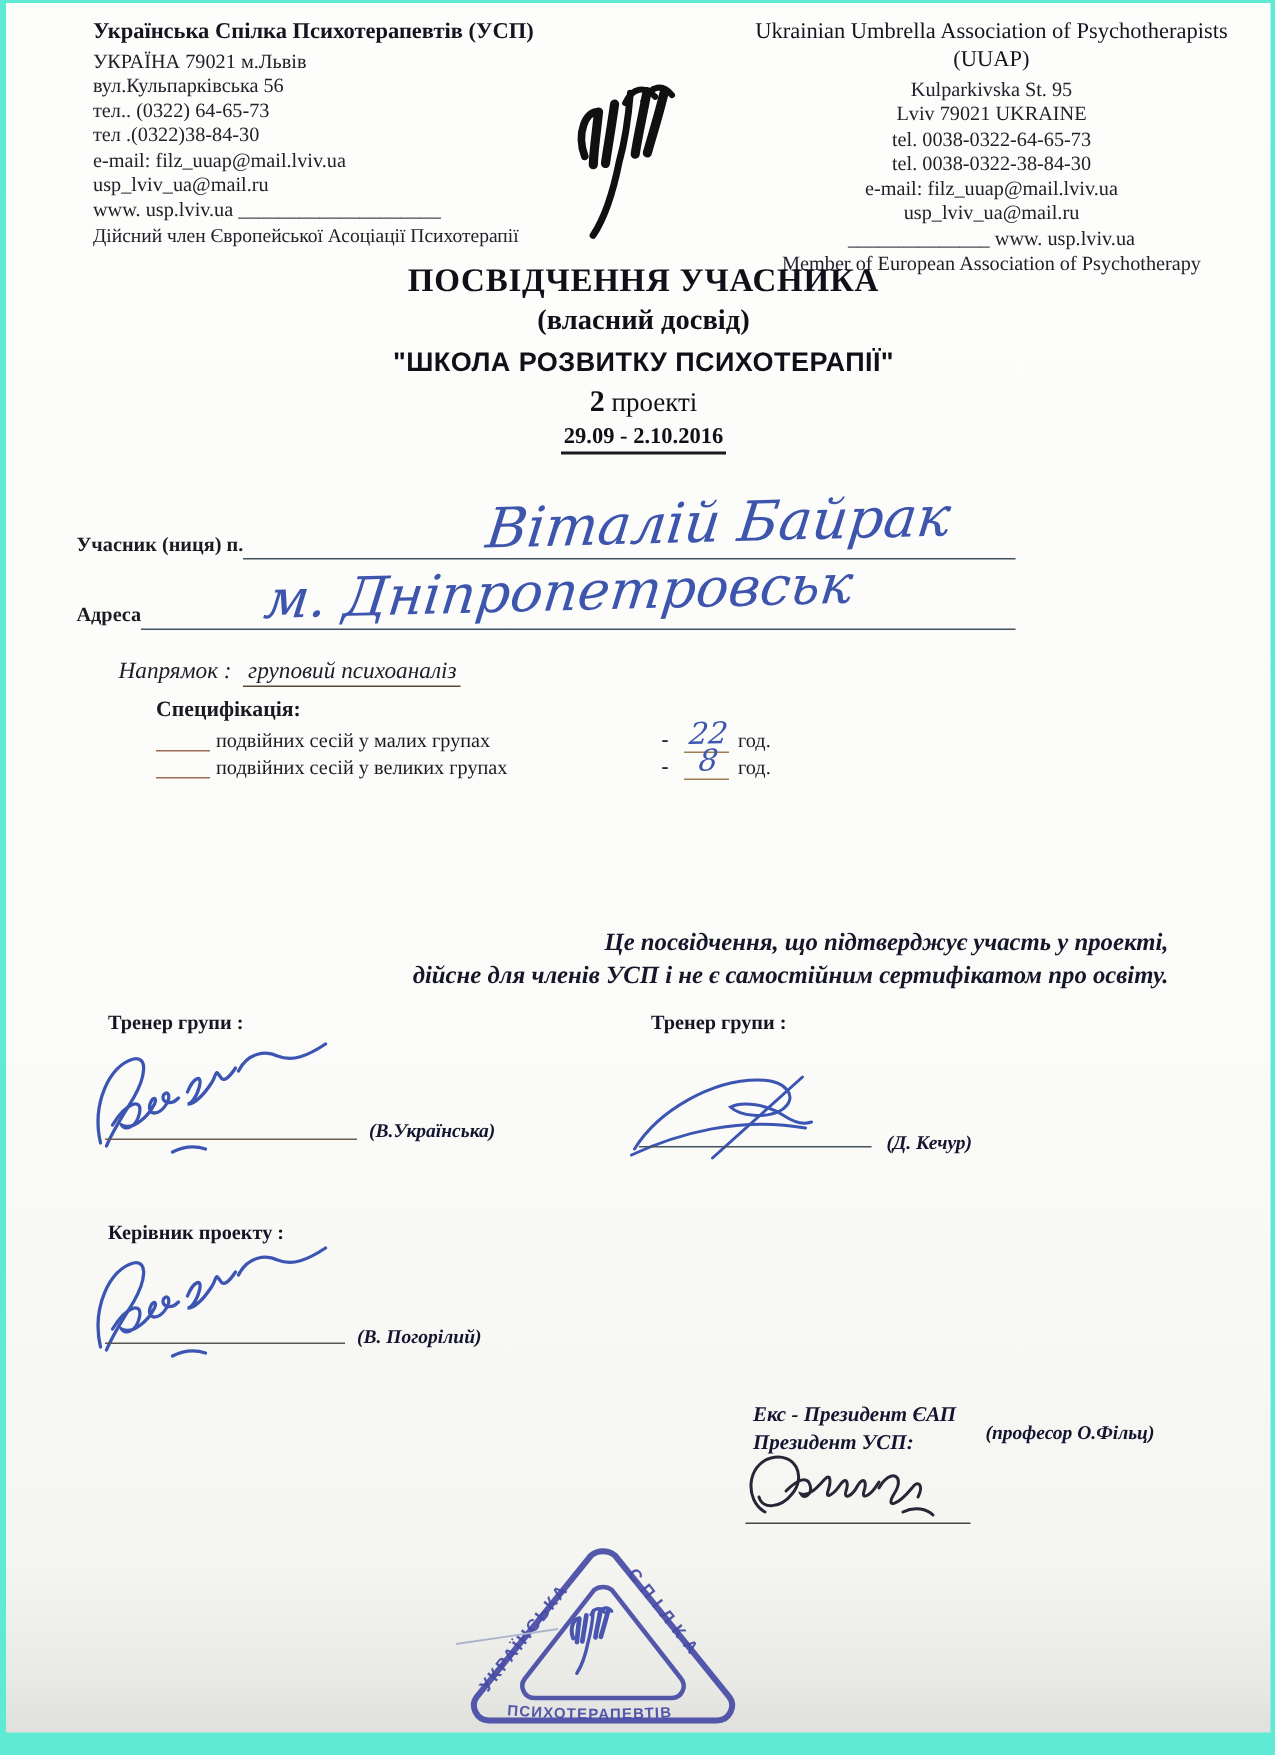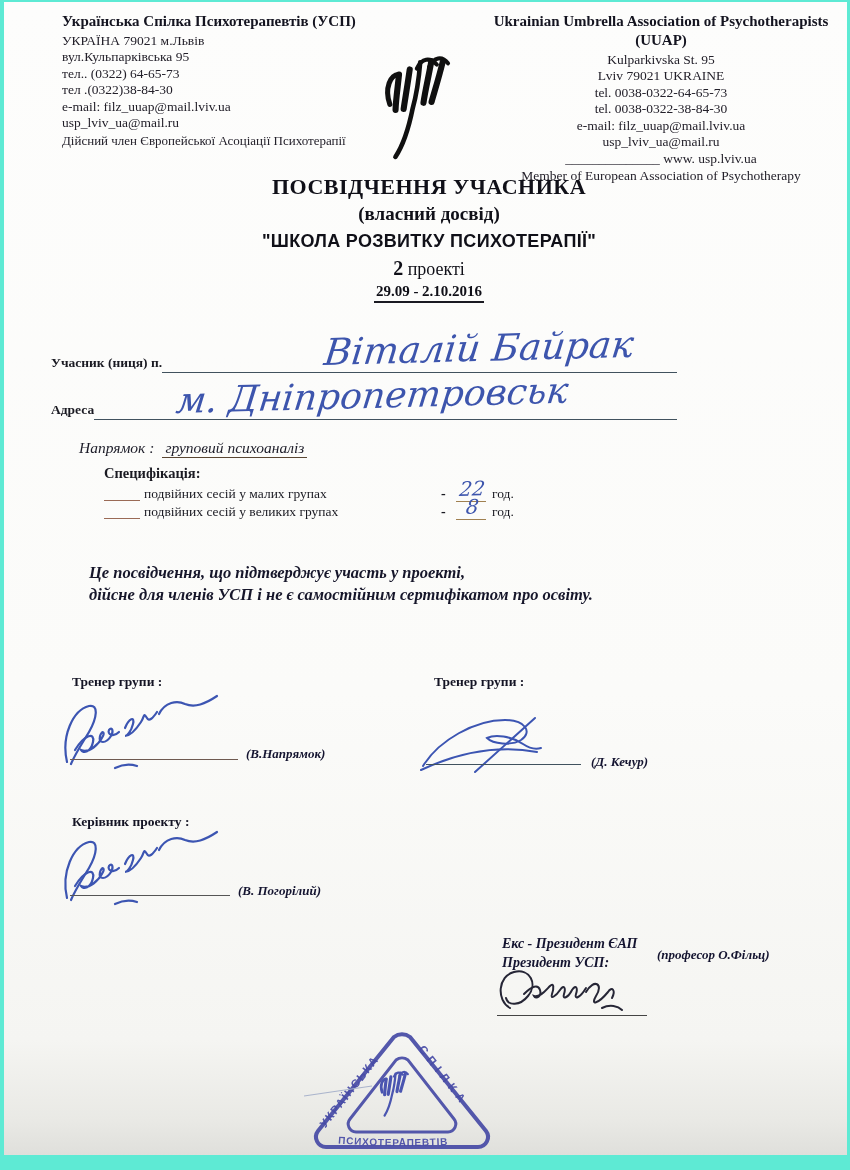--- a/index.html
+++ b/index.html
@@ -8,21 +8,21 @@
   .paper{position:absolute;left:4px;top:2px;right:3px;bottom:15px;
          background:linear-gradient(180deg,#fdfdfc 0%,#fbfbf9 60%,#f5f5f2 90%,#e9e9e5 97%,#dfdfdb 100%);
          color:#1a1a22;}
   .abs{position:absolute;}
   
   .hdr-left{left:58px;top:10px;width:312px;}
   .hdr-left .h-title{font-size:15px;font-weight:bold;line-height:1.25;color:#141420;}
   .hdr-lines{font-size:13.5px;line-height:16.5px;margin-top:2px;color:#23202a;}
   .hdr-left .h-foot{font-size:13px;margin-top:1px;color:#23202a;}
   .hdr-right{left:476px;top:10px;width:362px;text-align:center;}
-  .hdr-right .h-title{font-size:15px;font-weight:bold;line-height:1.25;color:#141420;}
+  .hdr-right .h-title{font-size:15px;font-weight:normal;line-height:1.25;color:#141420;}
   .hdr-right .h-foot{font-size:13.5px;margin-top:1px;color:#23202a;}
   .rule-chars{letter-spacing:0;color:#23202a;}
   
   .logo-box{left:372px;top:40px;width:112px;height:128px;}
   
   .title-block{left:0;top:172px;width:850px;text-align:center;color:#101018;}
   .t1{font-size:22px;font-weight:bold;letter-spacing:.5px;}
   .t2{font-size:19px;font-weight:bold;margin-top:3px;}
   .t3{font-size:18px;font-weight:bold;font-family:"Liberation Sans",sans-serif;margin-top:6px;letter-spacing:.3px;}
   .t4{font-size:18px;margin-top:5px;}
@@ -41,43 +41,44 @@
   .spec-title{left:100px;top:463px;font-weight:bold;font-size:14.5px;}
   .spec-row{left:0;top:0;width:850px;height:18px;}
   .spec-blank{position:absolute;left:100px;top:14px;width:36px;border-top:1.5px solid #9a6a55;}
   .spec-lbl{position:absolute;left:140px;top:0;font-size:13.5px;}
   .spec-dash{position:absolute;left:437px;top:0;font-size:14px;font-weight:bold;}
   .spec-line{position:absolute;left:452px;top:15px;width:30px;border-top:1.5px solid #a08050;}
   .hw-num{position:absolute;left:452px;top:-9px;font-size:20px;width:30px;text-align:center;}
   .spec-unit{position:absolute;left:488px;top:0;font-size:13.5px;}
   .supervision{left:0;top:540px;width:712px;text-align:center;font-weight:bold;font-size:15.5px;color:#13131f;}
   .supervision .orn{font-size:14px;margin:0 14px;position:relative;top:-1px;}
-  .statement{left:85px;top:560px;width:690px;text-align:left;font-weight:bold;font-style:italic;
+  .statement{left:85px;top:615px;width:690px;text-align:right;font-weight:bold;font-style:italic;
              font-size:16.5px;line-height:22px;color:#16162a;}
   
   .sig-lbl{font-weight:bold;font-size:13.5px;color:#141424;}
   .sig-name{font-weight:bold;font-style:italic;font-size:13px;color:#141430;}
   .sigrule{border-top:1.5px solid #6f5a50;}
   .stamp-box{left:292px;top:1008px;width:212px;height:155px;}
 </style>
 </head>
 <body>
 
 <div class="scan">
  <div class="paper">
 
   <div class="abs hdr-left">
     <div class="h-title">Українська Спілка Психотерапевтів (УСП)</div>
     <div class="hdr-lines">
       <div>УКРАЇНА 79021  м.Львів</div>
-      <div>вул.Кульпарківська 95</div>
+      <div>вул.Кульпарківська 56</div>
       <div>тел.. (0322) 64-65-73</div>
       <div>тел .(0322)38-84-30</div>
       <div>e-mail: filz_uuap@mail.lviv.ua</div>
       <div>usp_lviv_ua@mail.ru</div>
+      <div><span>www. usp.lviv.ua</span> <span class="rule-chars">____________________</span></div>
     </div>
     <div class="h-foot">Дійсний член Європейської Асоціації Психотерапії</div>
   </div>
 
   <div class="abs logo-box">
     <svg width="112" height="128" viewBox="0 0 110 120">
       <g fill="none" stroke="#101010" stroke-linecap="round" transform="rotate(-6 55 60)">
         <path d="M14,54 C10,38 18,24 26,26" stroke-width="5"></path>
         <path d="M26,26 C23,40 20,52 19,60" stroke-width="6"></path>
         <path d="M37,22 C33,38 29,52 27,60" stroke-width="6"></path>
@@ -160,21 +161,21 @@
   <svg class="abs" style="left:55px;top:690px;" width="200" height="80" viewBox="0 0 200 80">
     <g fill="none" stroke="#3c55b2" stroke-width="2.2" stroke-linecap="round">
       <path d="M8,70 C2,44 14,18 30,14 C40,12 38,26 30,40 C24,50 16,62 12,72"></path>
       <path d="M16,58 C26,42 36,40 34,50 C32,60 24,62 22,58 C30,62 40,52 44,44 C46,40 43,38 41,44 C39,52 47,52 52,44 C55,39 53,34 50,38 C48,42 54,46 60,40"></path>
       <path d="M66,36 C70,26 76,24 74,32 C72,40 68,44 66,44 C72,44 78,36 82,30 C86,24 84,20 88,26 C90,30 94,26 98,20"></path>
       <path d="M100,22 C106,10 118,8 126,12 C136,16 146,12 158,4"></path>
       <path d="M56,76 C64,72 72,72 78,74"></path>
     </g>
   </svg>
   <div class="abs sigrule" style="left:66px;top:757px;width:168px;"></div>
-  <div class="abs sig-name" style="left:242px;top:744px;">(В.Напрямок)</div>
+  <div class="abs sig-name" style="left:242px;top:744px;">(В.Українська)</div>
 
   <div class="abs sig-lbl" style="left:430px;top:672px;">Тренер групи :</div>
   <svg class="abs" style="left:413px;top:708px;" width="170" height="65" viewBox="0 0 170 65">
     <g fill="none" stroke="#3c55b2" stroke-width="2" stroke-linecap="round">
       <path d="M6,56 C22,30 58,10 88,10 C108,10 116,22 104,30 C94,36 76,34 70,28 C78,24 94,26 106,34 C112,38 118,40 124,38"></path>
       <path d="M4,60 C34,46 76,34 120,42"></path>
       <path d="M58,62 C78,44 98,26 118,8"></path>
     </g>
   </svg>
   <div class="abs sigrule" style="left:422px;top:762px;width:155px;border-top-color:#41525e;"></div>

